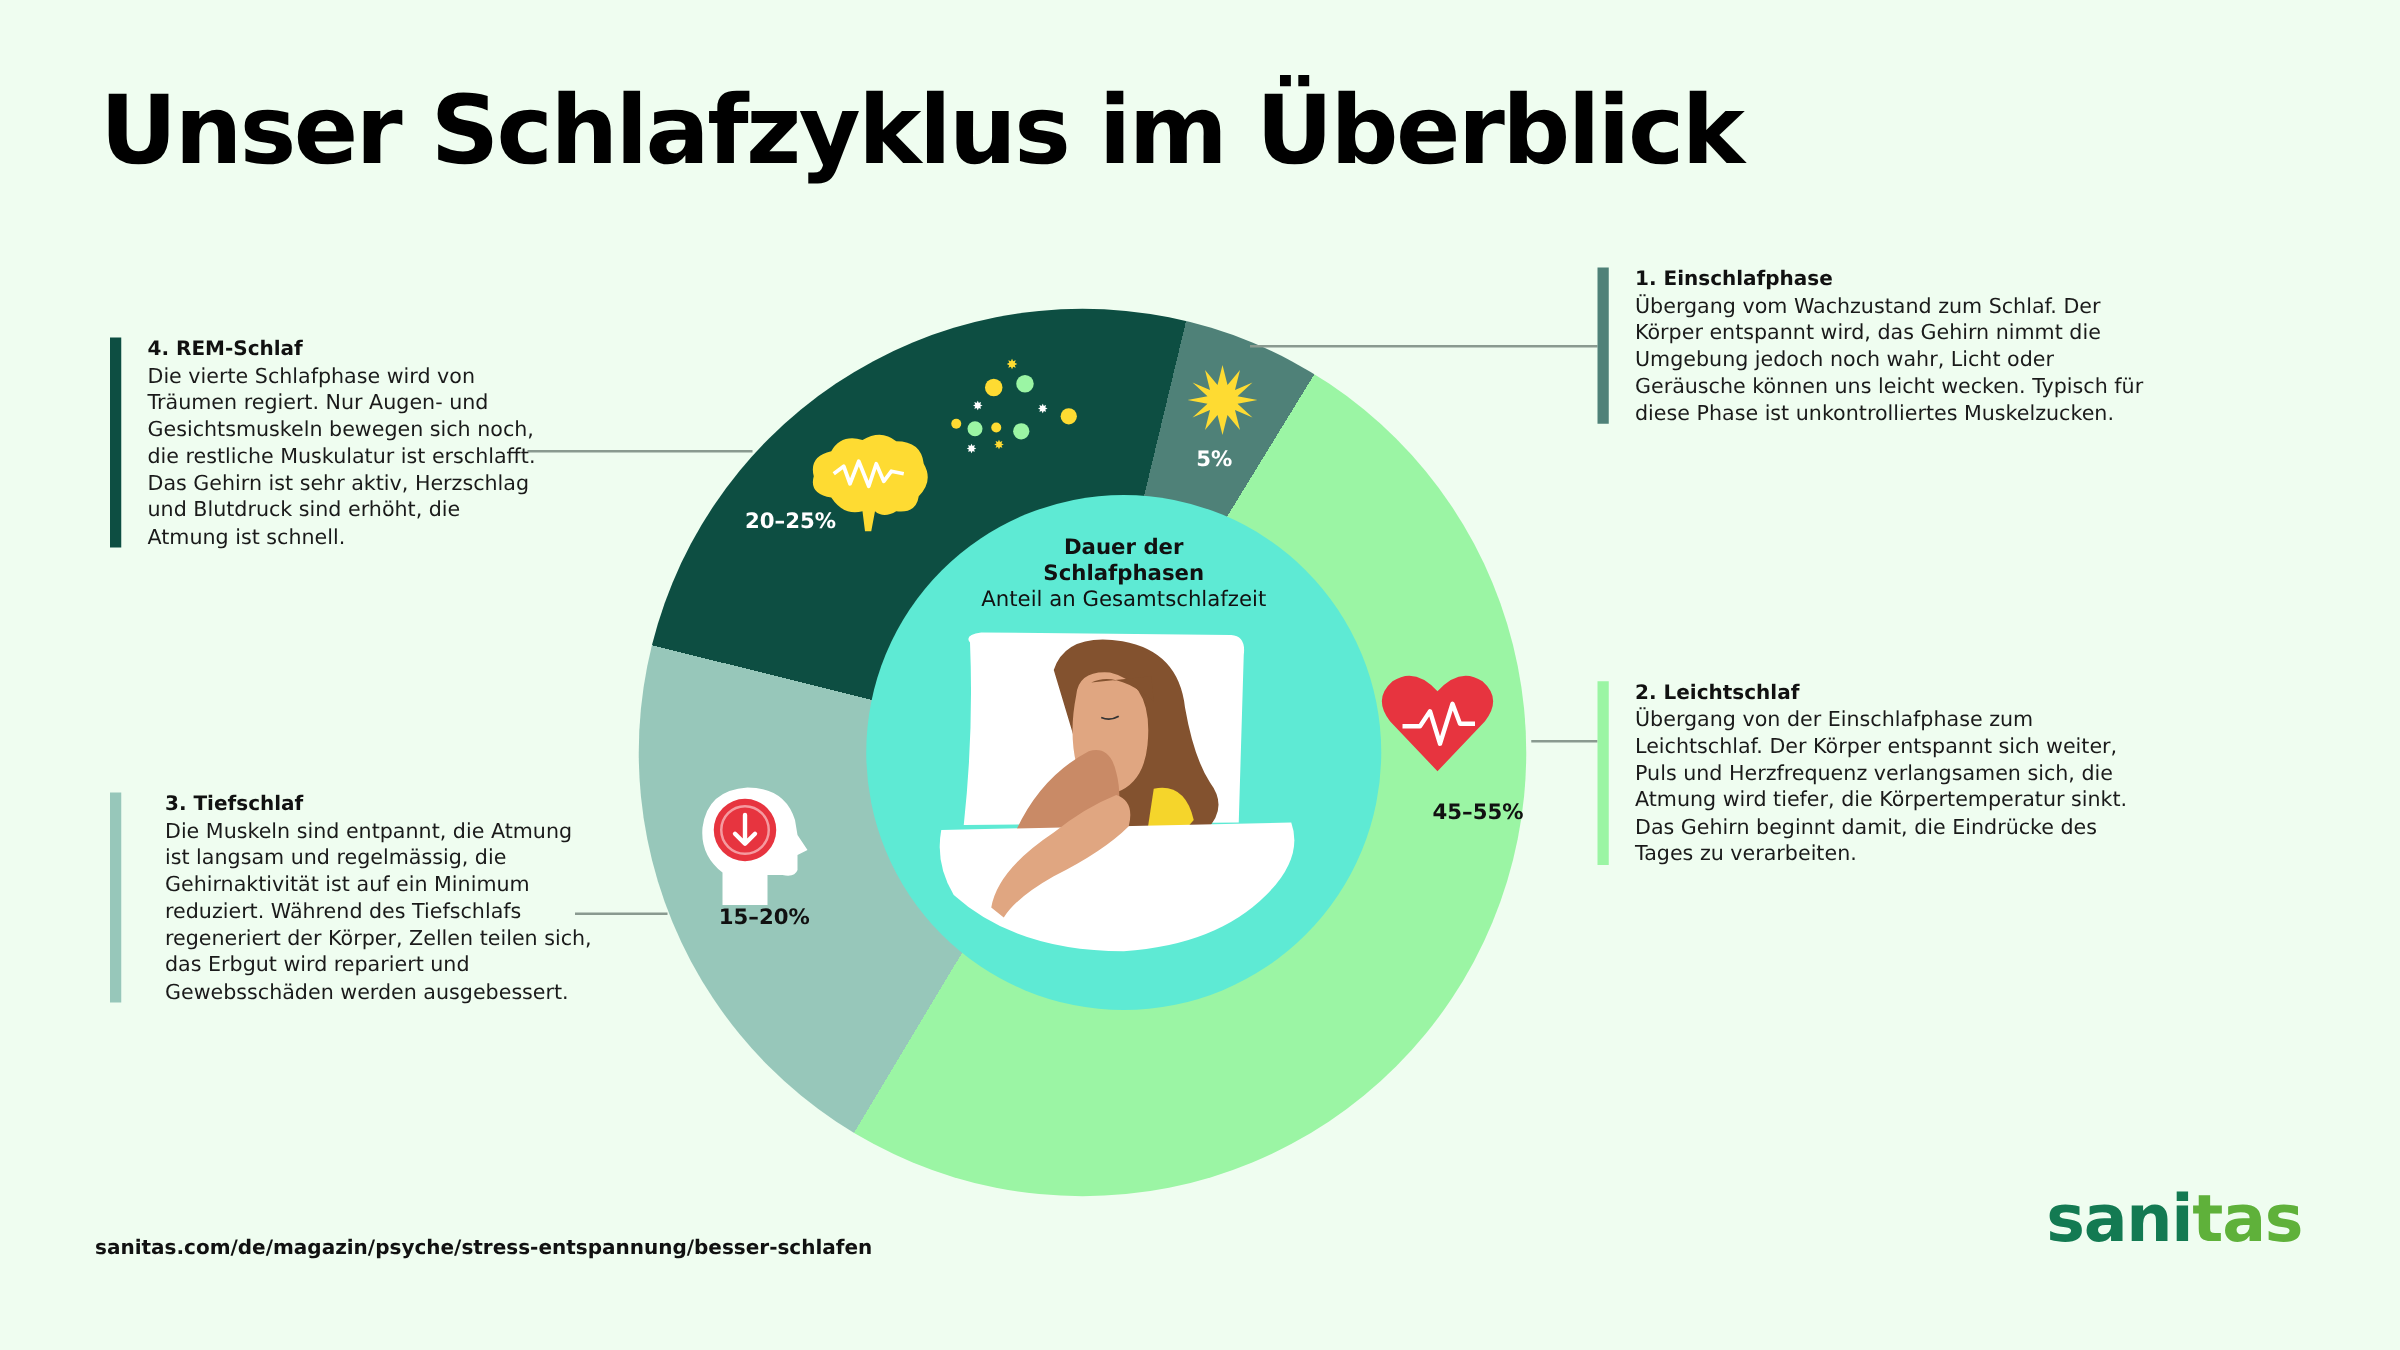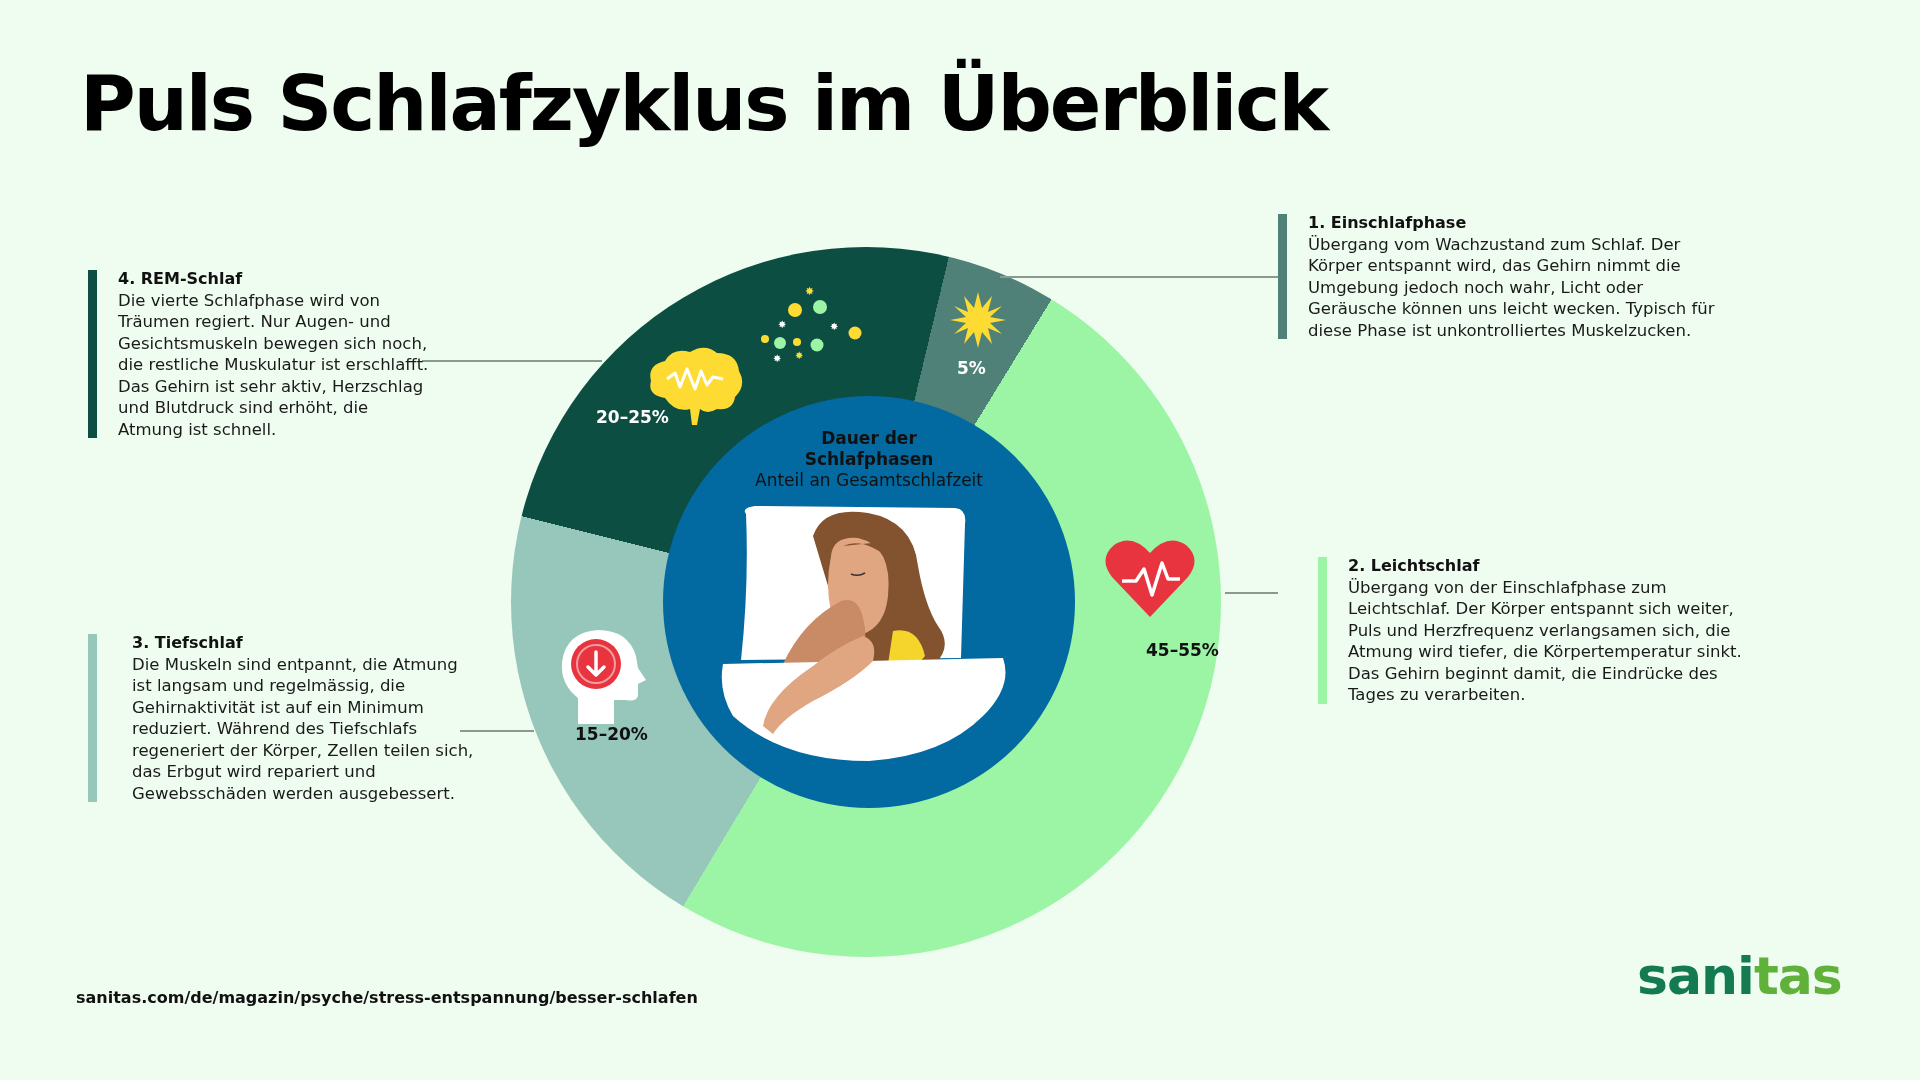--- a/index.html
+++ b/index.html
@@ -20,22 +20,22 @@
       font-size:16.5px; line-height:21.5px; color:#1a1a1a;
     }
     .phase .bar { position:absolute; left:0; top:2px; bottom:2px; width:9px; }
     .phase h3 { margin:0; font-size:16px; font-weight:bold; color:#111; line-height:21.5px; }
     .phase p { margin:0; }
     .connector { position:absolute; height:1.5px; background:#8a9a90; }
     .donut {
       position:absolute; left:511px; top:247px; width:710px; height:710px; border-radius:50%;
     }
     .donut-inner {
-      position:absolute; left:663px; top:396px; width:412px; height:412px; border-radius:50%;
-      background:#0369a1; overflow:hidden;
+      position:absolute; left:693px; top:396px; width:412px; height:412px; border-radius:50%;
+      background:#5eead4; overflow:hidden;
     }
     .center-label {
       position:absolute; left:0; right:0; top:32px; text-align:center; font-size:17px; line-height:21px;
     }
     .center-label b { display:block; }
     .pct { position:absolute; font-size:17px; font-weight:bold; }
     .pct.light { color:#fff; }
     .pct.dark { color:#111; }
     .icon { position:absolute; }
     .source {
@@ -44,21 +44,21 @@
     .logo {
       position:absolute; left:1637px; top:950px; font-family:"DejaVu Sans",sans-serif;
       font-size:52px; font-weight:bold; letter-spacing:-1px; line-height:1;
     }
     .logo .a { color:#137a52; }
     .logo .b { color:#5fb13a; }
   </style>
 </head>
 <body>
 
-<h1 class="title">Puls Schlafzyklus im Überblick</h1>
+<h1 class="title">Unser Schlafzyklus im Überblick</h1>
 
 <div class="donut" style="background:conic-gradient(from 0deg, #4f8178 13.5deg 31.5deg, #9bf5a4 31.5deg 211deg, #97c7ba 211deg 284deg, #0d4e42 284deg 373.5deg); background:conic-gradient(#0d4e42 0deg 13.5deg, #4f8178 13.5deg 31.5deg, #9bf5a4 31.5deg 211deg, #97c7ba 211deg 284deg, #0d4e42 284deg 360deg);"></div>
 
 <div class="donut-inner">
   <div class="center-label">
     <b>Dauer der</b>
     <b>Schlafphasen</b>
     <span>Anteil an Gesamtschlafzeit</span>
   </div>
 
@@ -119,21 +119,21 @@
 <div class="connector" style="left:1225px;top:592px;width:53px;"></div>
 <div class="connector" style="left:460px;top:730px;width:74px;"></div>
 <div class="connector" style="left:422px;top:360px;width:180px;"></div>
 
 <div class="phase" style="left:1278px;top:212px;width:420px;">
   <span class="bar" style="background:#4f8178;"></span>
   <h3>1. Einschlafphase</h3>
   <p>Übergang vom Wachzustand zum Schlaf. Der Körper entspannt wird, das Gehirn nimmt die Umgebung jedoch noch wahr, Licht oder Geräusche können uns leicht wecken. Typisch für diese Phase ist unkontrolliertes Muskelzucken.</p>
 </div>
 
-<div class="phase" style="left:1278px;top:555px;width:420px;margin-left:40px;">
+<div class="phase" style="left:1278px;top:543px;width:420px;">
   <span class="bar" style="background:#9bf5a4;"></span>
   <h3>2. Leichtschlaf</h3>
   <p>Übergang von der Einschlafphase zum Leichtschlaf. Der Körper entspannt sich weiter, Puls und Herzfrequenz verlangsamen sich, die Atmung wird tiefer, die Körpertemperatur sinkt. Das Gehirn beginnt damit, die Eindrücke des Tages zu verarbeiten.</p>
 </div>
 
 <div class="phase" style="left:88px;top:632px;width:345px;padding-left:44px;">
   <span class="bar" style="background:#97c7ba;"></span>
   <h3>3. Tiefschlaf</h3>
   <p>Die Muskeln sind entpannt, die Atmung ist langsam und regelmässig, die Gehirnaktivität ist auf ein Minimum reduziert. Während des Tiefschlafs regeneriert der Körper, Zellen teilen sich, das Erbgut wird repariert und Gewebsschäden werden ausgebessert.</p>
 </div>

